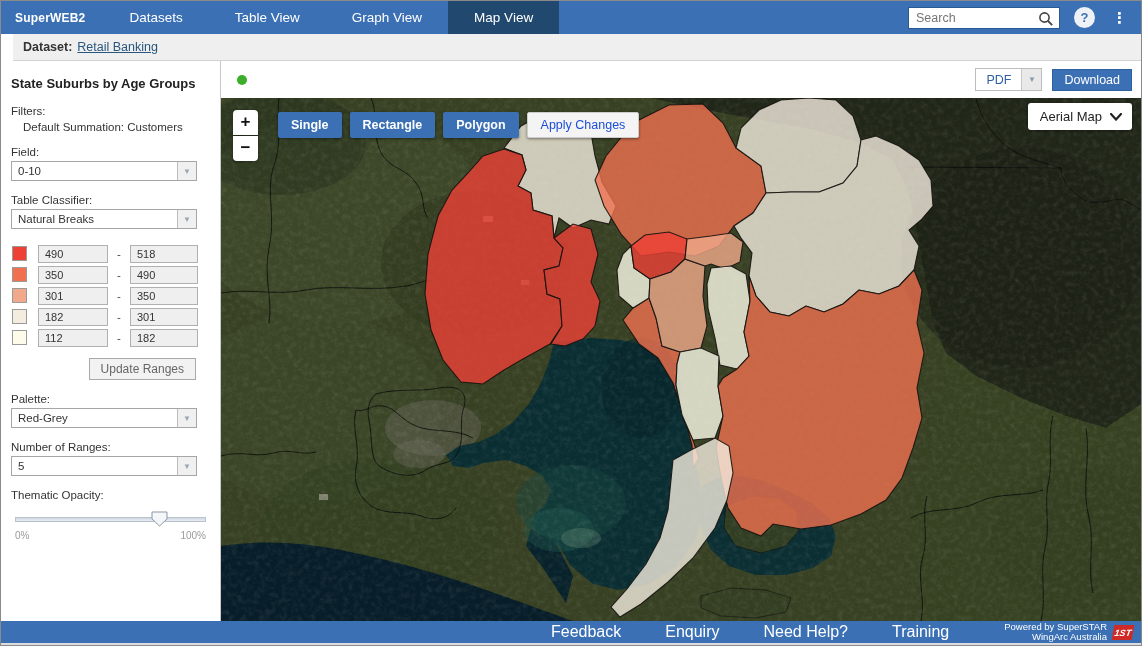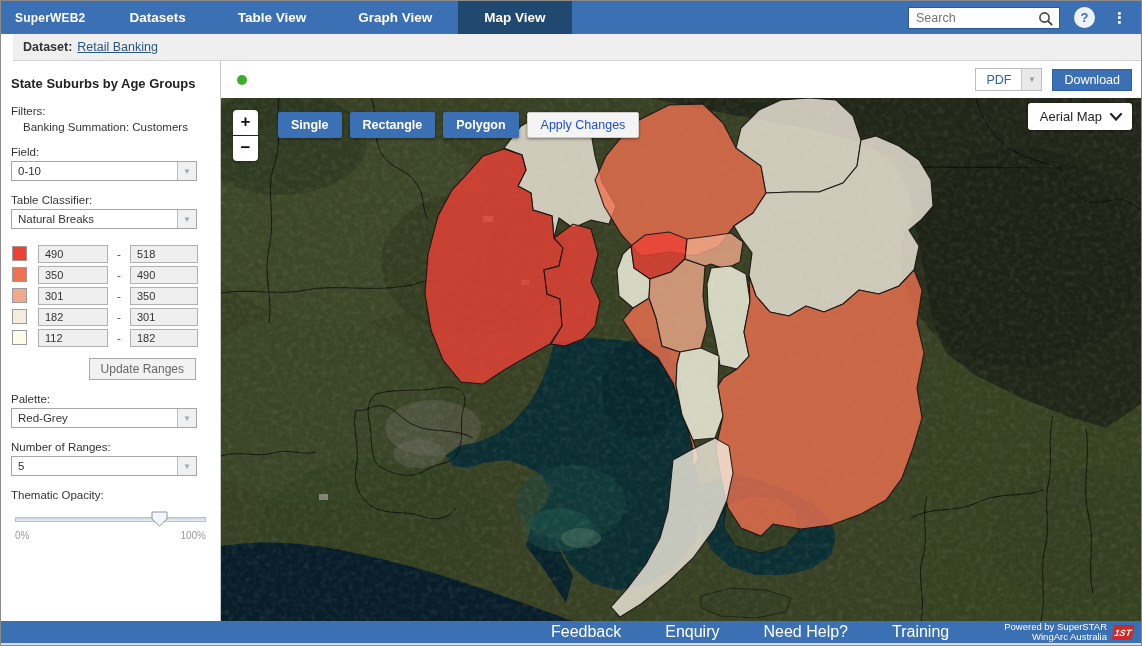--- a/index.html
+++ b/index.html
@@ -4,21 +4,21 @@
 <style>
   * { margin:0; padding:0; box-sizing:border-box; }
   html,body { width:1142px; height:646px; background:#e6e6e6; }
   body { font-family:"Liberation Sans","DejaVu Sans",sans-serif; }
   .frame { position:relative; width:1142px; height:646px; border:1px solid #8a8a8a; background:#fff; overflow:hidden; }
 
   
   .topbar { position:absolute; left:0; top:0; width:100%; height:33px; background:#3b70b4; display:flex; align-items:stretch; }
   .logo { color:#fff; font-weight:bold; font-size:12px; display:flex; align-items:center; padding:0 18px 0 14px; letter-spacing:.2px; }
   .nav-tabs { display:flex; align-items:stretch; }
-  .nav-tab { color:#fff; font-size:13.5px; display:flex; align-items:center; padding:0 26px; cursor:pointer;font-weight:bold; }
+  .nav-tab { color:#fff; font-size:13.5px; display:flex; align-items:center; padding:0 26px; cursor:pointer; }
   .nav-tab.active { background:#21496f; }
   .topbar-right { margin-left:auto; display:flex; align-items:center; padding-right:10px; }
   .searchbox { position:relative; width:152px; height:22px; background:#fff; border:1px solid #2a5a94; display:flex; align-items:center; }
   .searchbox input { border:0; outline:0; width:125px; height:18px; font-size:12.5px; padding-left:7px; color:#333; font-family:inherit; background:transparent; }
   .search-ic { position:absolute; right:5px; top:3px; }
   .help-btn { width:21px; height:21px; border-radius:50%; background:#eef2f7; color:#3b70b4; font-weight:bold; font-size:13px; display:flex; align-items:center; justify-content:center; margin-left:14px; cursor:pointer; }
   .kebab { color:#fff; font-size:15px; font-weight:bold; margin-left:13px; padding:0 4px; cursor:pointer; letter-spacing:0; }
 
   
   .dataset-bar { position:absolute; left:12px; top:33px; width:100%; height:27px; background:#efefef; border-bottom:1px solid #d2d2d2; display:flex; align-items:center; padding-left:10px; font-size:12.5px; color:#333; }
@@ -106,21 +106,21 @@
 
   <div class="dataset-bar">
     <b>Dataset:</b>
     <span class="dataset-link">Retail Banking</span>
   </div>
 
   <div class="sidebar">
     <div class="sb-title">State Suburbs by Age Groups</div>
     <div class="sb-filters">
       <div>Filters:</div>
-      <div class="sub">Banking Summation: Customers</div>
+      <div class="sub">Default Summation: Customers</div>
     </div>
     <div class="sb-label">Field:</div>
     <div class="dd">
       <span class="dd-val">0-10</span>
       <span class="dd-arrow">▼</span>
     </div>
     <div class="sb-label">Table Classifier:</div>
     <div class="dd">
       <span class="dd-val">Natural Breaks</span>
       <span class="dd-arrow">▼</span>

